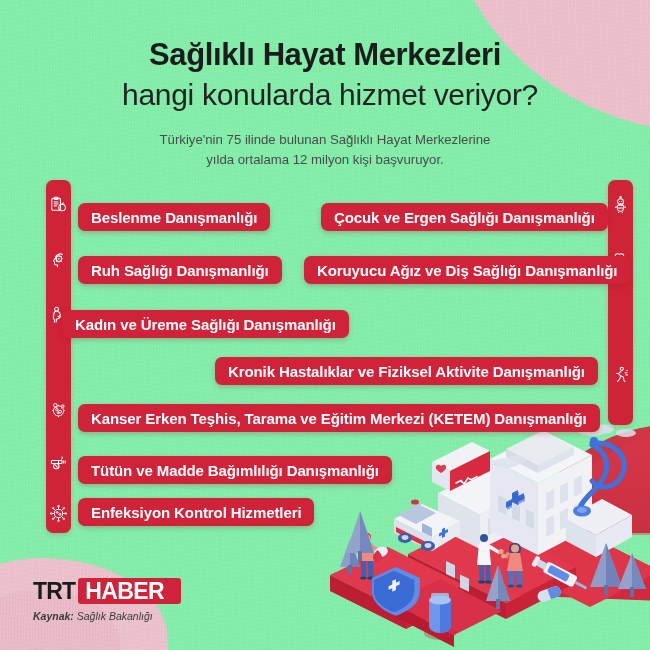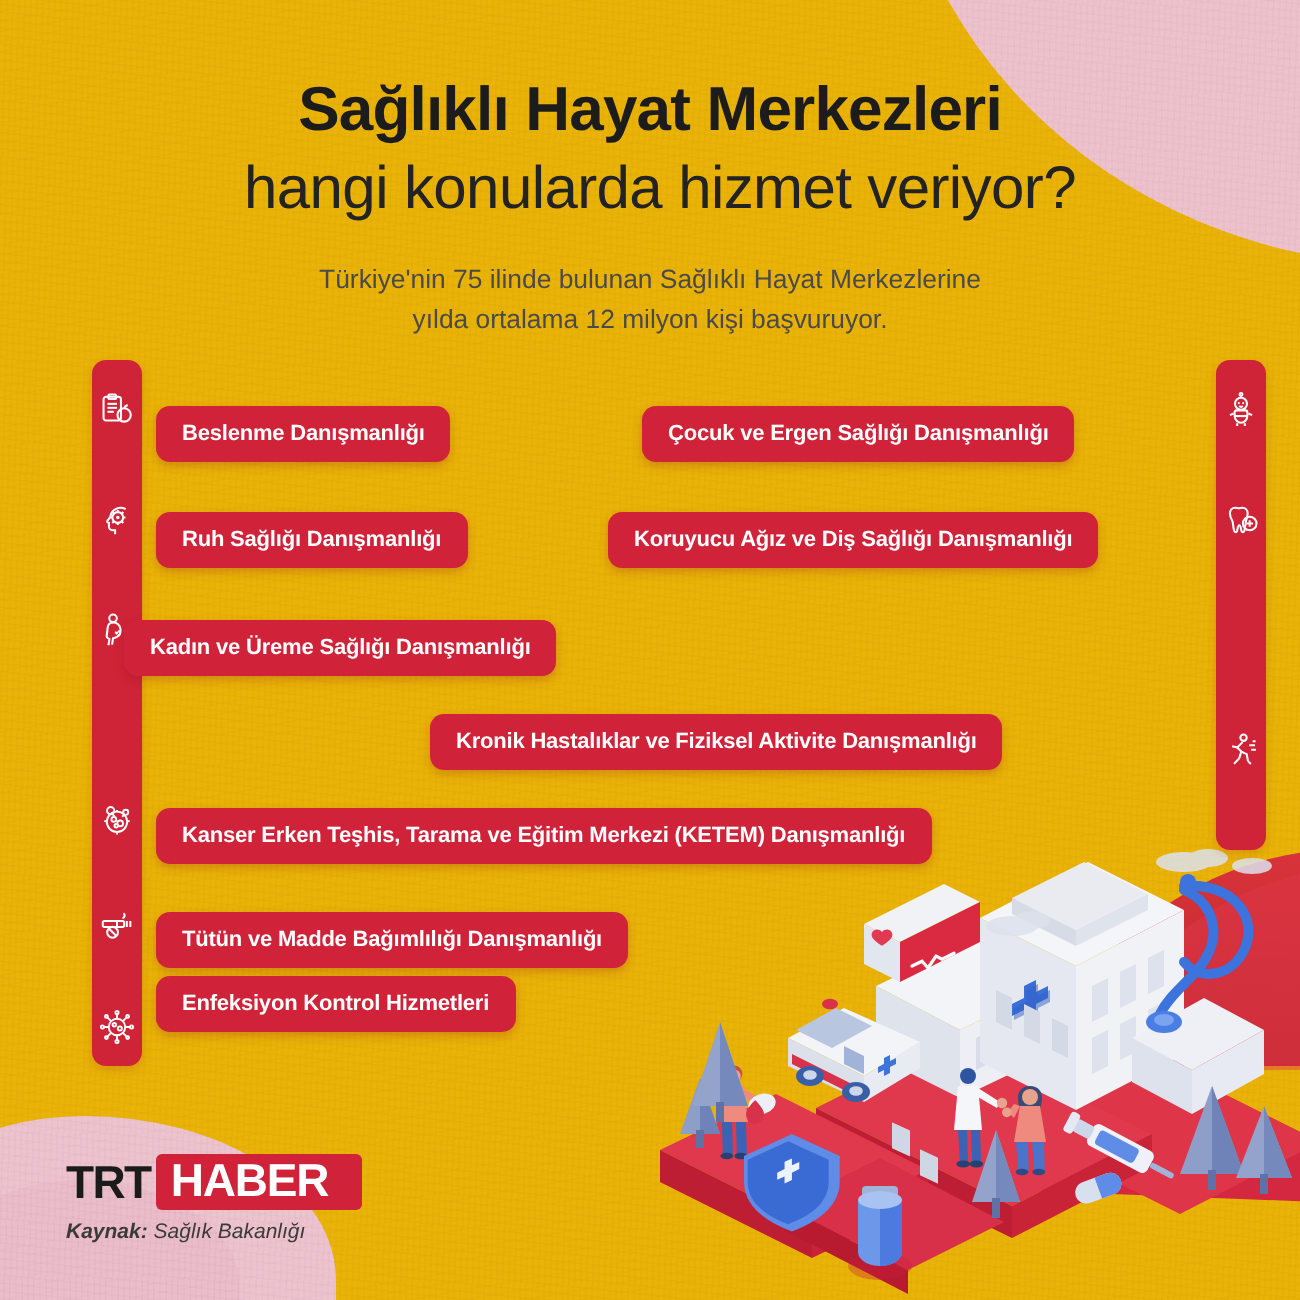--- a/index.html
+++ b/index.html
@@ -3,21 +3,21 @@
 <meta charset="utf-8">
 <style>
   html,body{margin:0;padding:0;}
   body{
     width:650px;height:650px;overflow:hidden;
     font-family:"Liberation Sans", sans-serif;
     background:#fbfafa;
   }
   #poster{
     position:relative;width:650px;height:650px;overflow:hidden;
-    background:#eab308;
+    background:#86efac;
   }
   
   .texture{
     position:absolute;inset:0;pointer-events:none;z-index:2;
     background-image:
       repeating-linear-gradient(92deg, rgba(0,0,0,.020) 0 1px, rgba(255,255,255,0) 1px 3px),
       repeating-linear-gradient(6deg, rgba(0,0,0,.016) 0 1px, rgba(255,255,255,0) 1px 4px),
       repeating-linear-gradient(170deg, rgba(0,0,0,.013) 0 1px, rgba(255,255,255,0) 1px 5px);
     opacity:.85;
   }
@@ -61,34 +61,34 @@
     position:absolute;left:0;width:25px;display:flex;align-items:center;justify-content:center;
   }
   .rail .ico svg{display:block;}
 
   
   .pill{
     position:absolute;z-index:6;
     background:#d02339;
     color:#fff;
     border-radius:7px;
-    font-size:11px;font-weight:bold;
+    font-size:15px;font-weight:bold;
     letter-spacing:-.1px;
     display:flex;align-items:center;
     padding:0 13px;height:28px;
     box-shadow:0 2px 5px rgba(140,20,34,.25);
     white-space:nowrap;
   }
 
   
   .illus{position:absolute;left:330px;top:415px;width:330px;height:235px;z-index:3;}
 
   
   .footer{position:absolute;left:33px;bottom:28px;z-index:7;}
-  .logo{display:flex;align-items:center;height:26px;}
+  .logo{display:flex;height:26px;}
   .logo .trt{
     font-size:23px;font-weight:bold;color:#1b1b1b;letter-spacing:-.8px;
   }
   .logo .haber{
     background:#d02339;color:#fff;font-size:23px;font-weight:bold;
     letter-spacing:-.6px;padding:0 17px 2px 7px;margin-left:3px;border-radius:3px;line-height:26px;
   }
   .kaynak{margin-top:6px;font-size:10.5px;color:#3a3a3a;font-style:italic;}
   .kaynak b{font-weight:bold;font-style:italic;}
 </style>
@@ -459,21 +459,21 @@
   </div>
   <div class="pill" style="left:215px; top:357px;">
     <span>Kronik Hastalıklar ve Fiziksel Aktivite Danışmanlığı</span>
   </div>
   <div class="pill" style="left:78px;  top:404px;justify-content:flex-end;">
     <span>Kanser Erken Teşhis, Tarama ve Eğitim Merkezi (KETEM) Danışmanlığı</span>
   </div>
   <div class="pill" style="left:78px;  top:456px;">
     <span>Tütün ve Madde Bağımlılığı Danışmanlığı</span>
   </div>
-  <div class="pill" style="left:78px;  top:488px;">
+  <div class="pill" style="left:78px;  top:498px;">
     <span>Enfeksiyon Kontrol Hizmetleri</span>
   </div>
 
   <div class="footer">
     <div class="logo">
       <span class="trt">TRT</span>
       <span class="haber">HABER</span>
     </div>
     <div class="kaynak">
       <b>Kaynak:</b>

